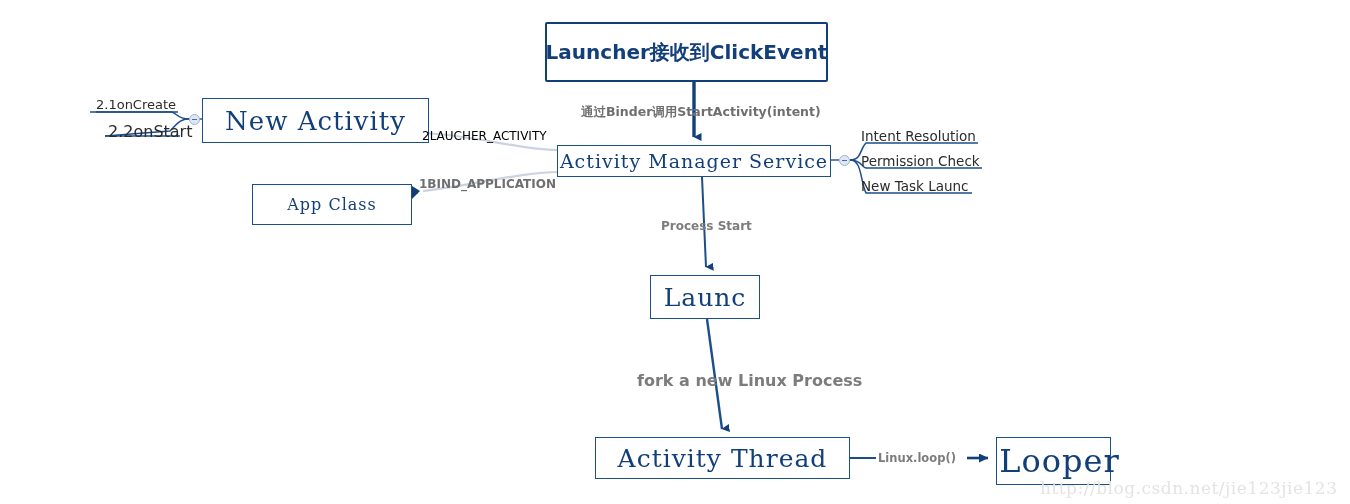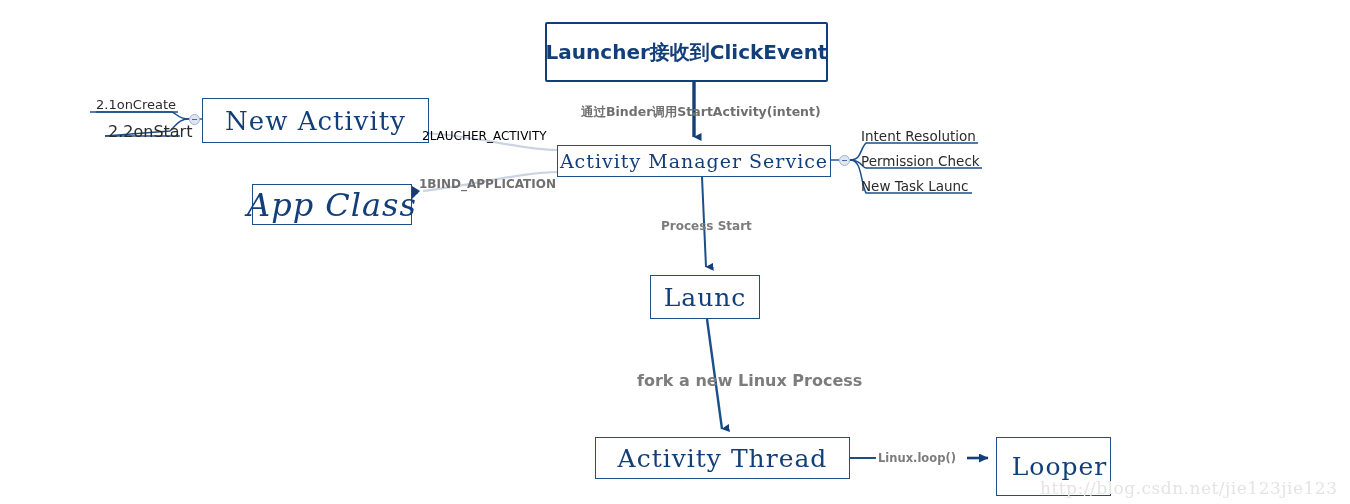--- a/index.html
+++ b/index.html
@@ -68,43 +68,42 @@
     top: 145px;
     width: 274px;
     height: 32px;
     font-size: 19px;
   }
   #node-app-class {
     left: 252px;
     top: 184px;
     width: 160px;
     height: 41px;
-    font-size: 32px;
-    font-style: italic;
+    font-size: 16px;
   }
   #node-zygote {
     left: 650px;
     top: 275px;
     width: 110px;
     height: 44px;
     font-size: 25px;
   }
   #node-activity-thread {
     left: 595px;
     top: 437px;
     width: 255px;
     height: 42px;
     font-size: 25px;
   }
   #node-looper {
     left: 996px;
     top: 437px;
     width: 115px;
-    height: 59px;
-    font-size: 25px;
+    height: 48px;
+    font-size: 32px;
     padding-left: 12px;
   }
 
   
   .edge-label {
     position: absolute;
     white-space: nowrap;
     font-family: "DejaVu Sans", sans-serif;
     font-weight: bold;
     color: #7c7c7c;

